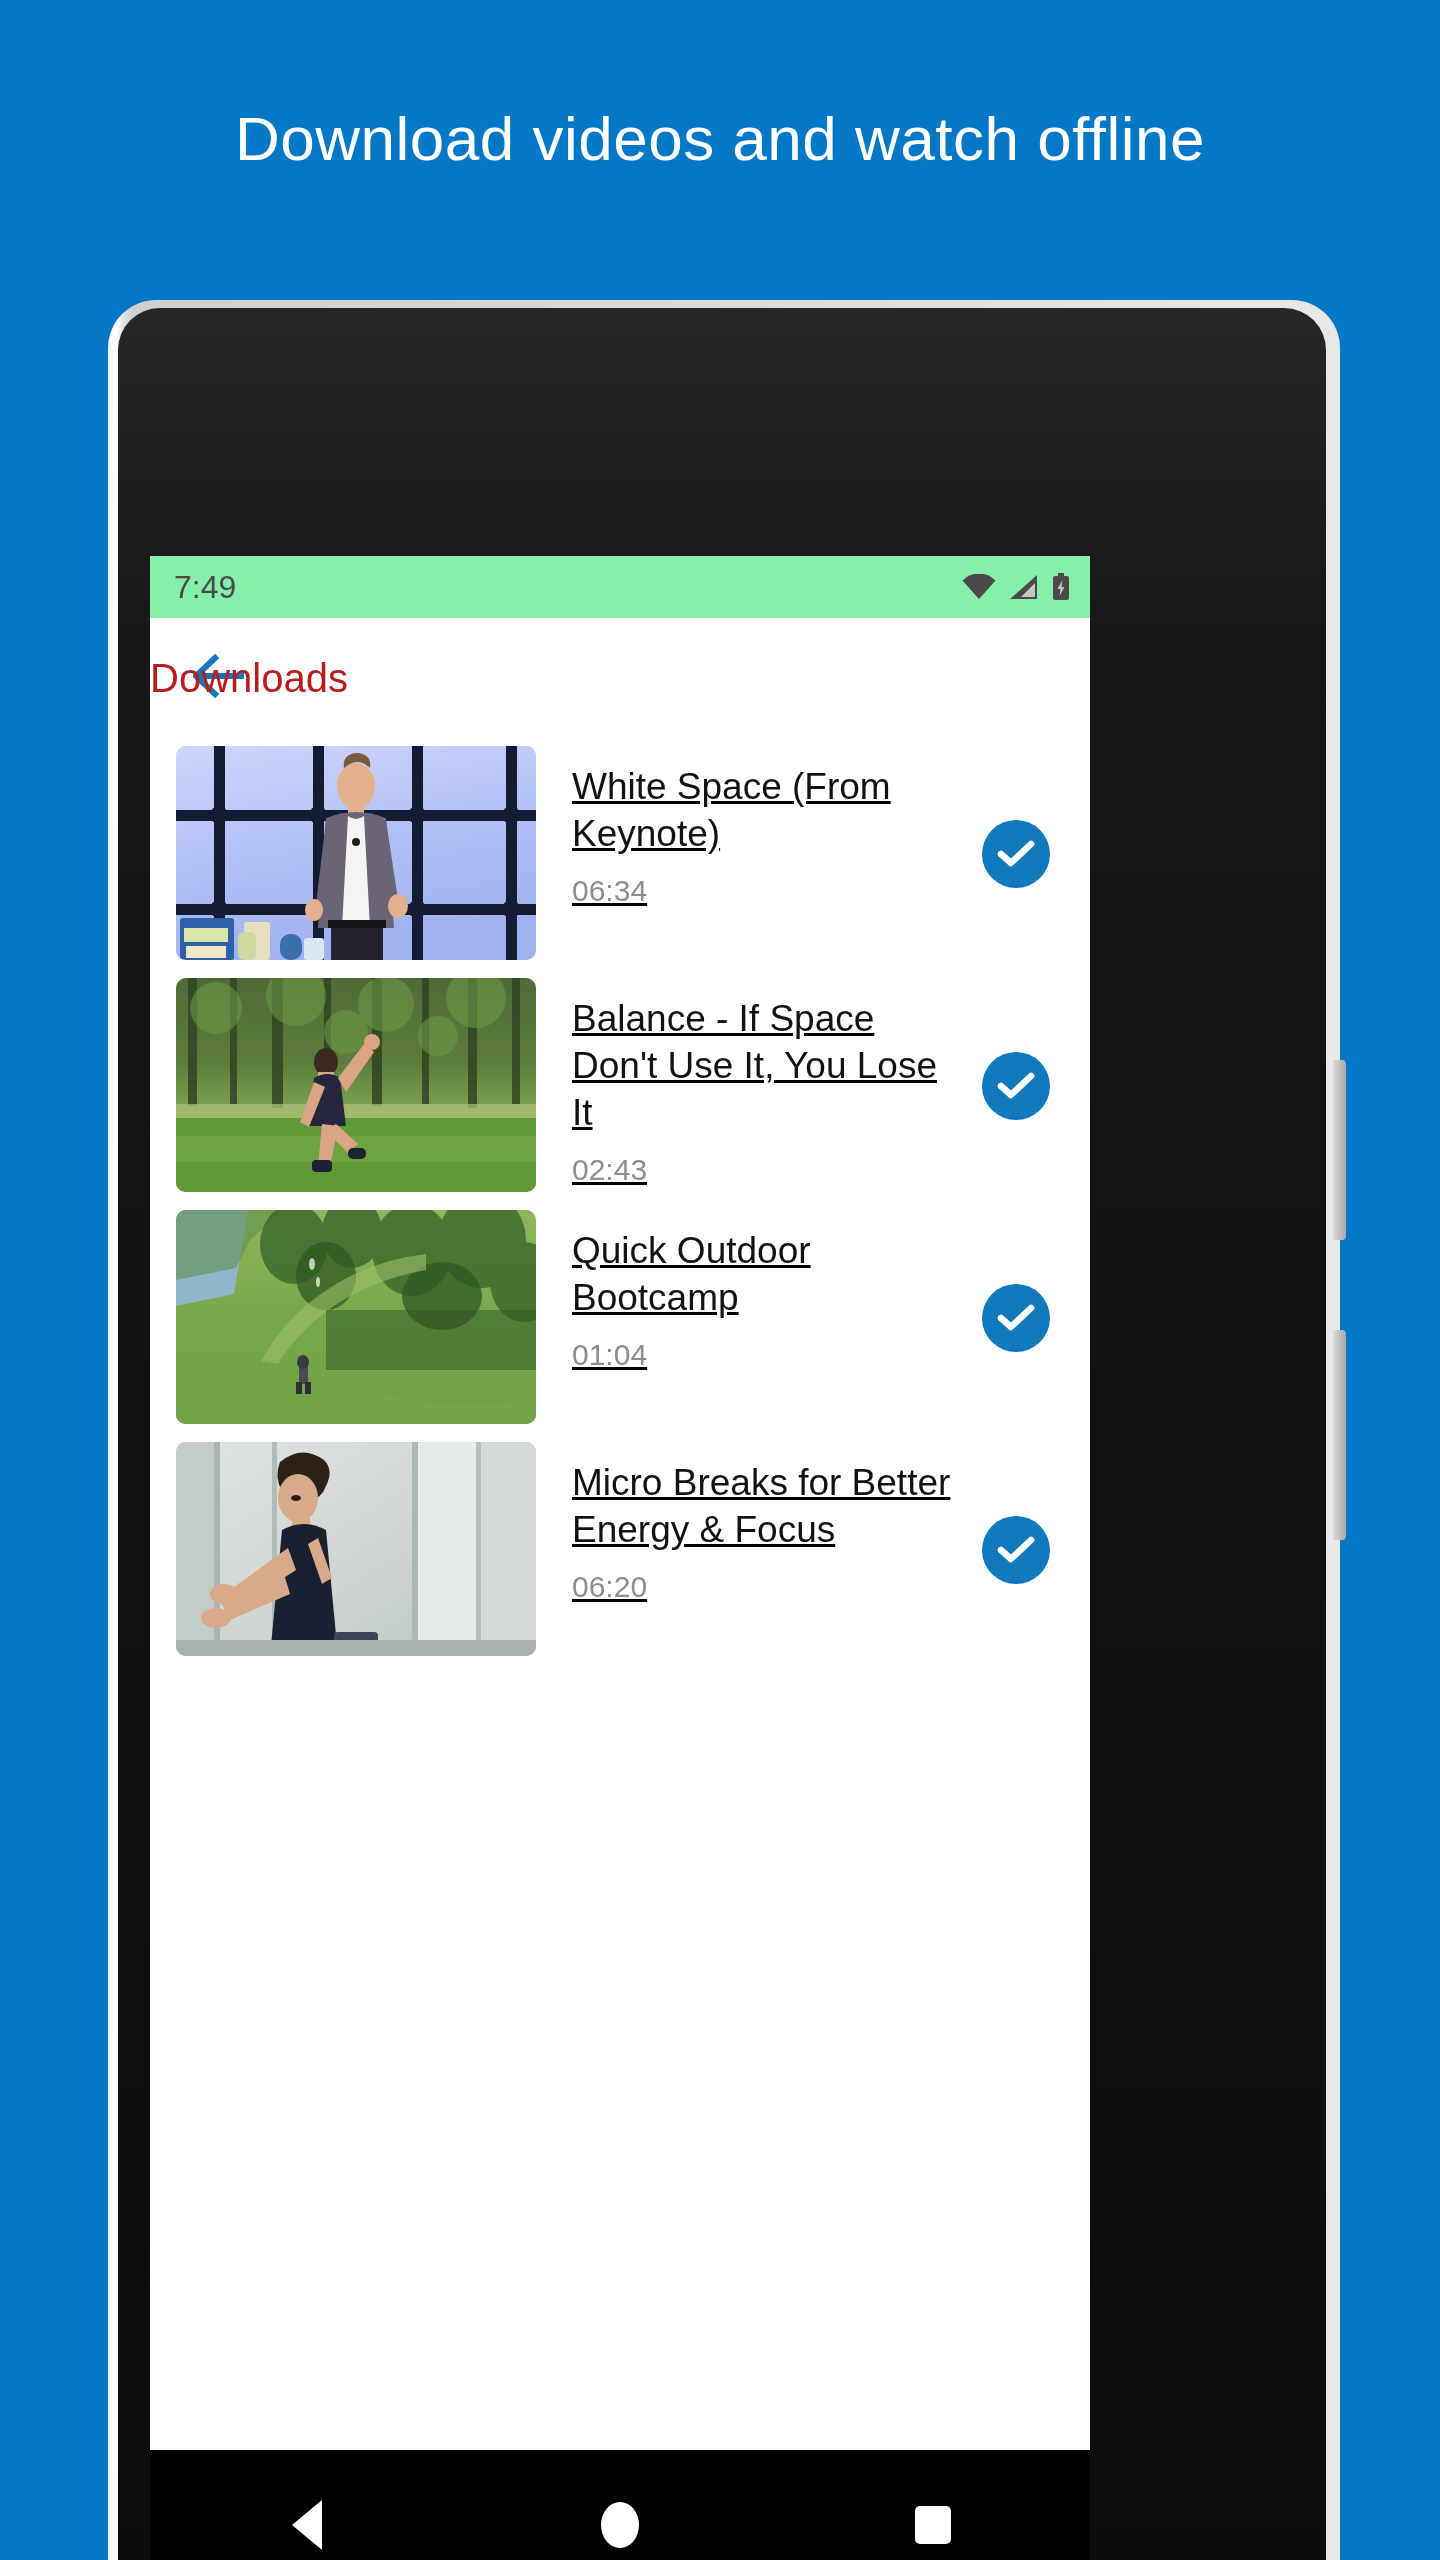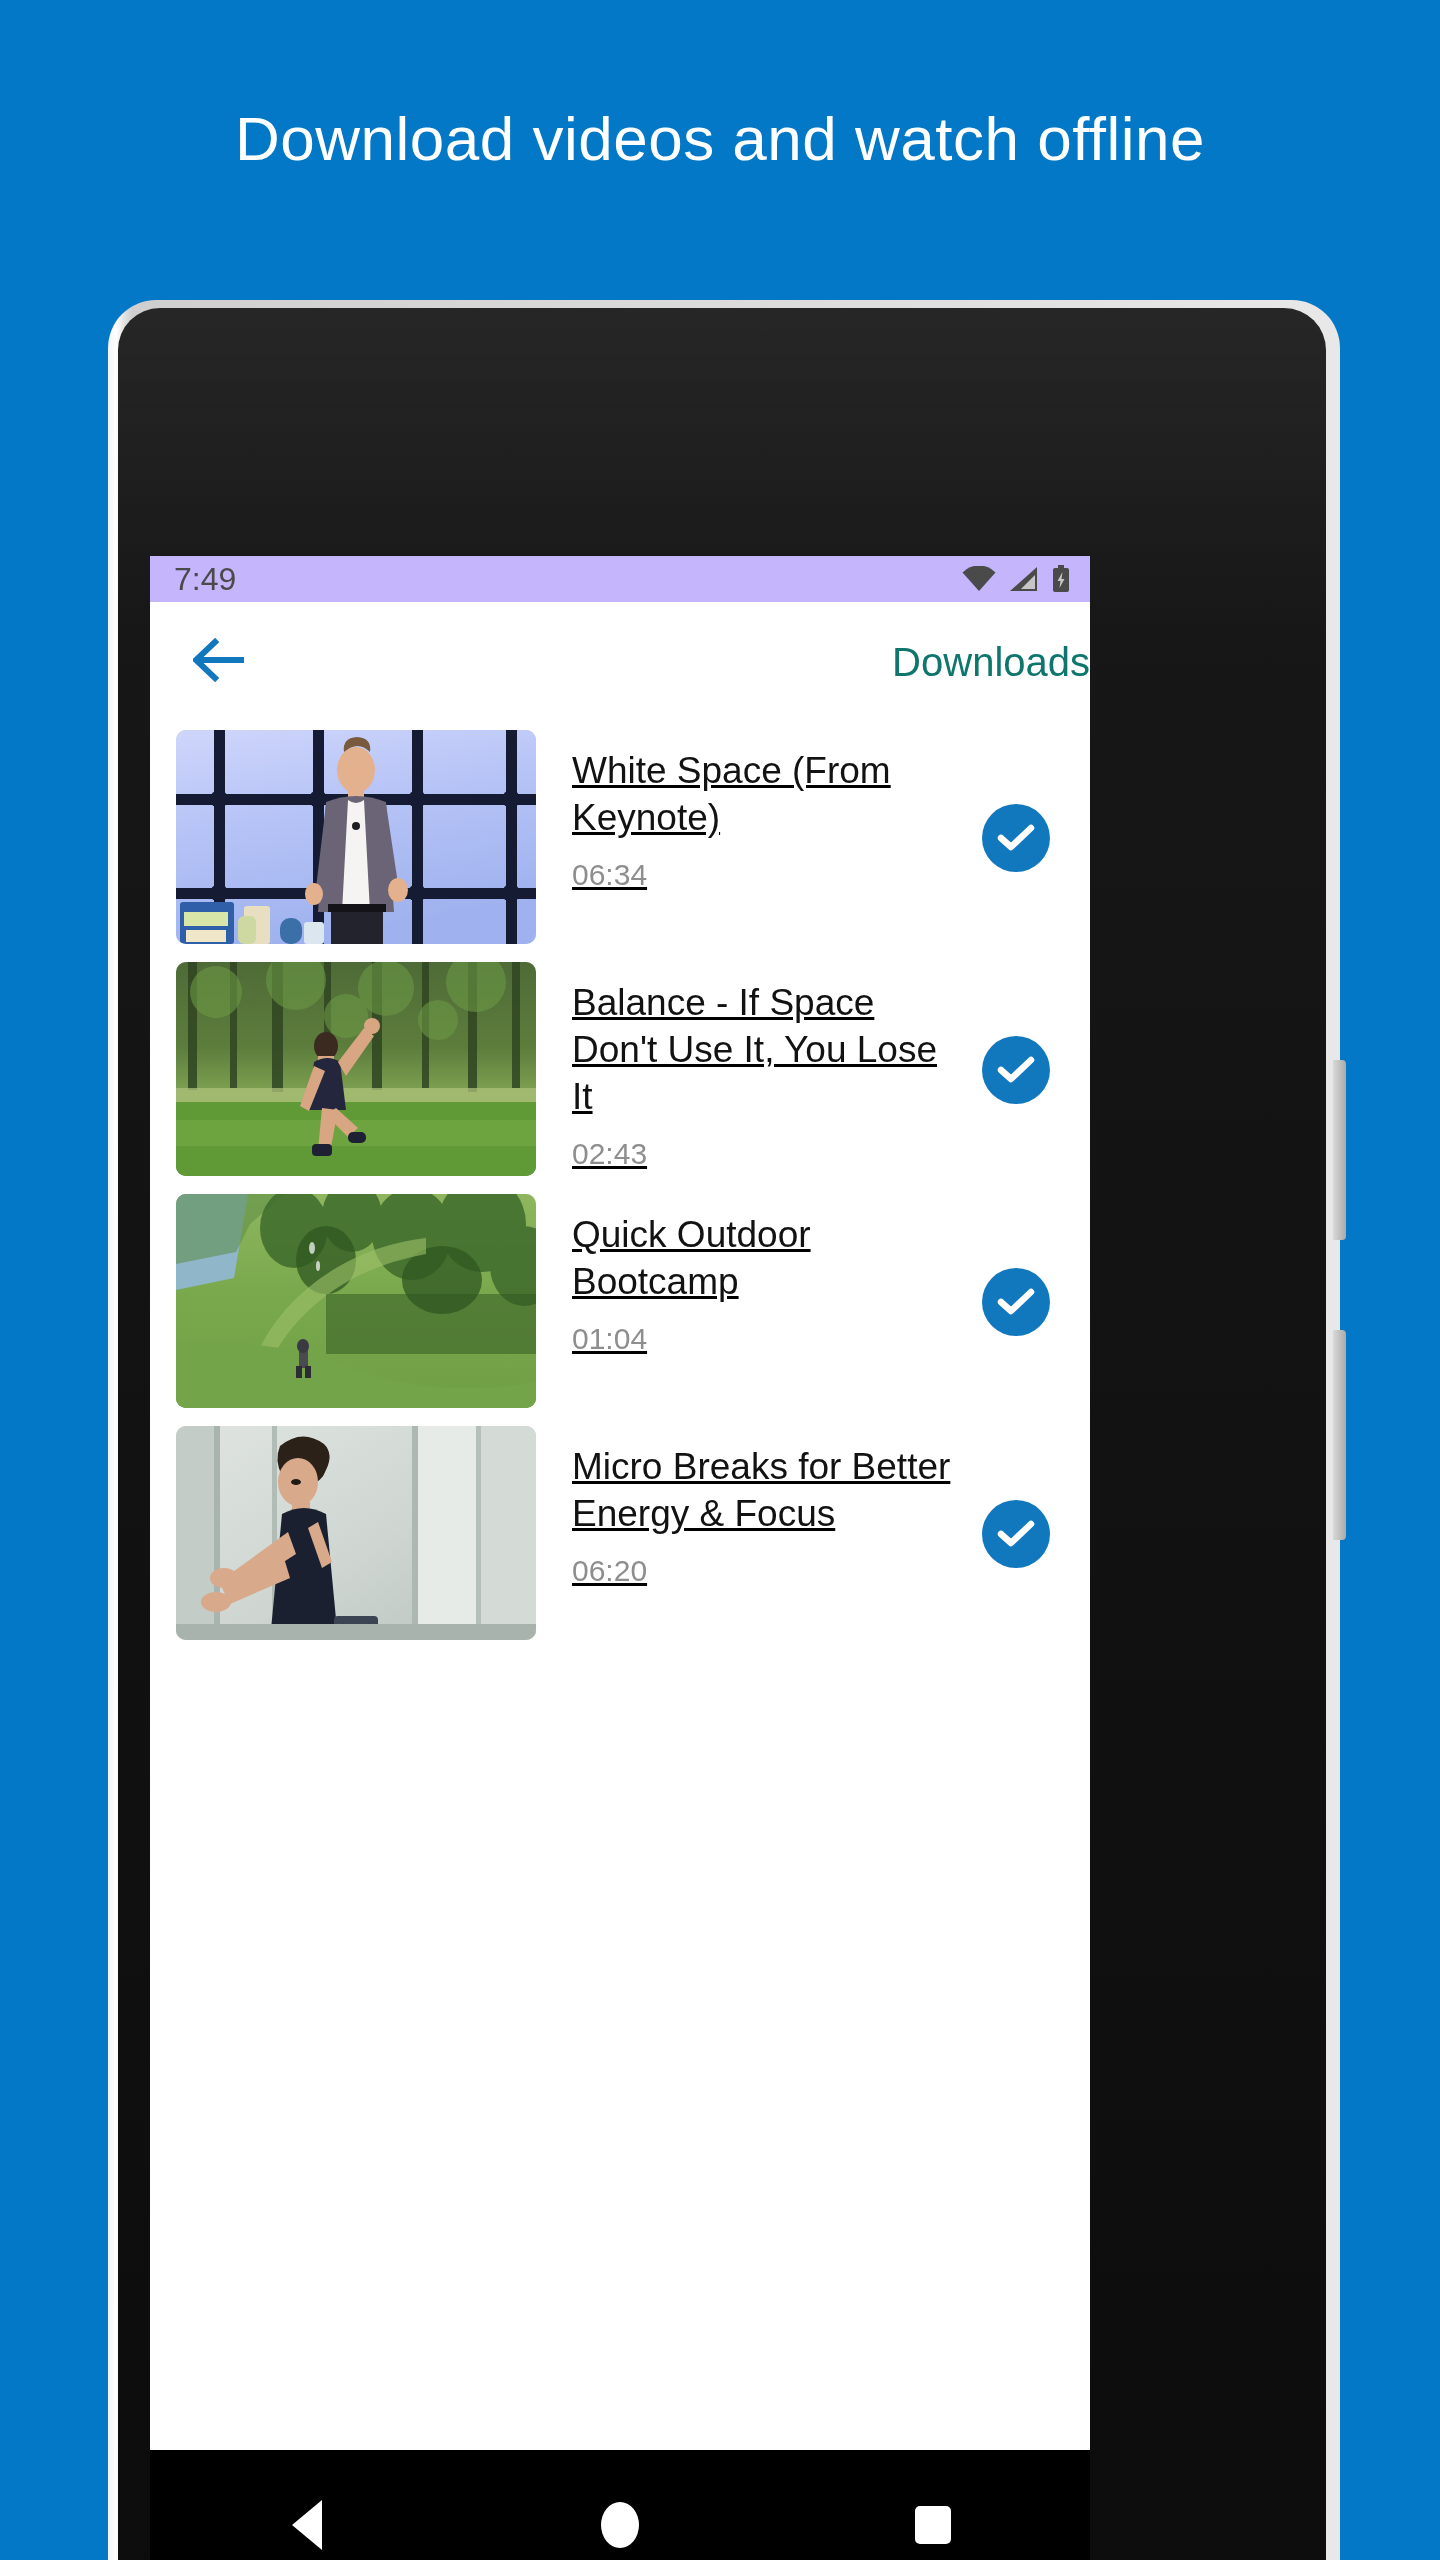--- a/index.html
+++ b/index.html
@@ -110,22 +110,22 @@
     left: 150px;
     top: 556px;
     width: 940px;
     height: 1894px;
     background: #ffffff;
     overflow: hidden;
   }
 
   
   .status-bar {
-    height: 46px;
-    background: #c4b5fd;
+    height: 62px;
+    background: #86efac;
     display: flex;
     align-items: center;
     justify-content: space-between;
     padding: 0 20px 0 24px;
   }
   .status-time {
     font-size: 32px;
     color: #4a4a4a;
     font-weight: 400;
   }
@@ -149,23 +149,23 @@
     height: 84px;
     display: flex;
     align-items: center;
     justify-content: center;
     cursor: pointer;
   }
   .app-title {
     position: absolute;
     left: 0;
     width: 100%;
-    text-align: right;
+    text-align: left;
     font-size: 40px;
-    color: #0f766e;
+    color: #b91c1c;
     font-weight: 400;
     pointer-events: none;
   }
 
   
   .download-list {
     padding: 0;
   }
   .list-item {
     display: flex;

